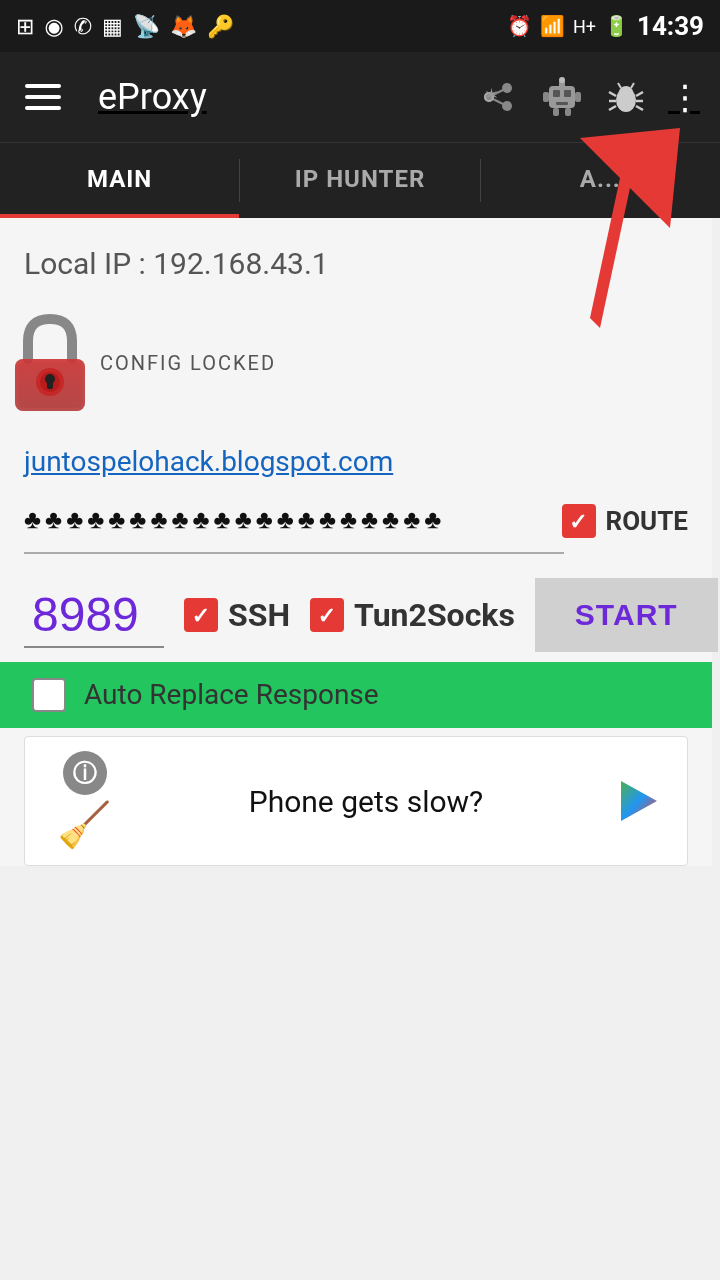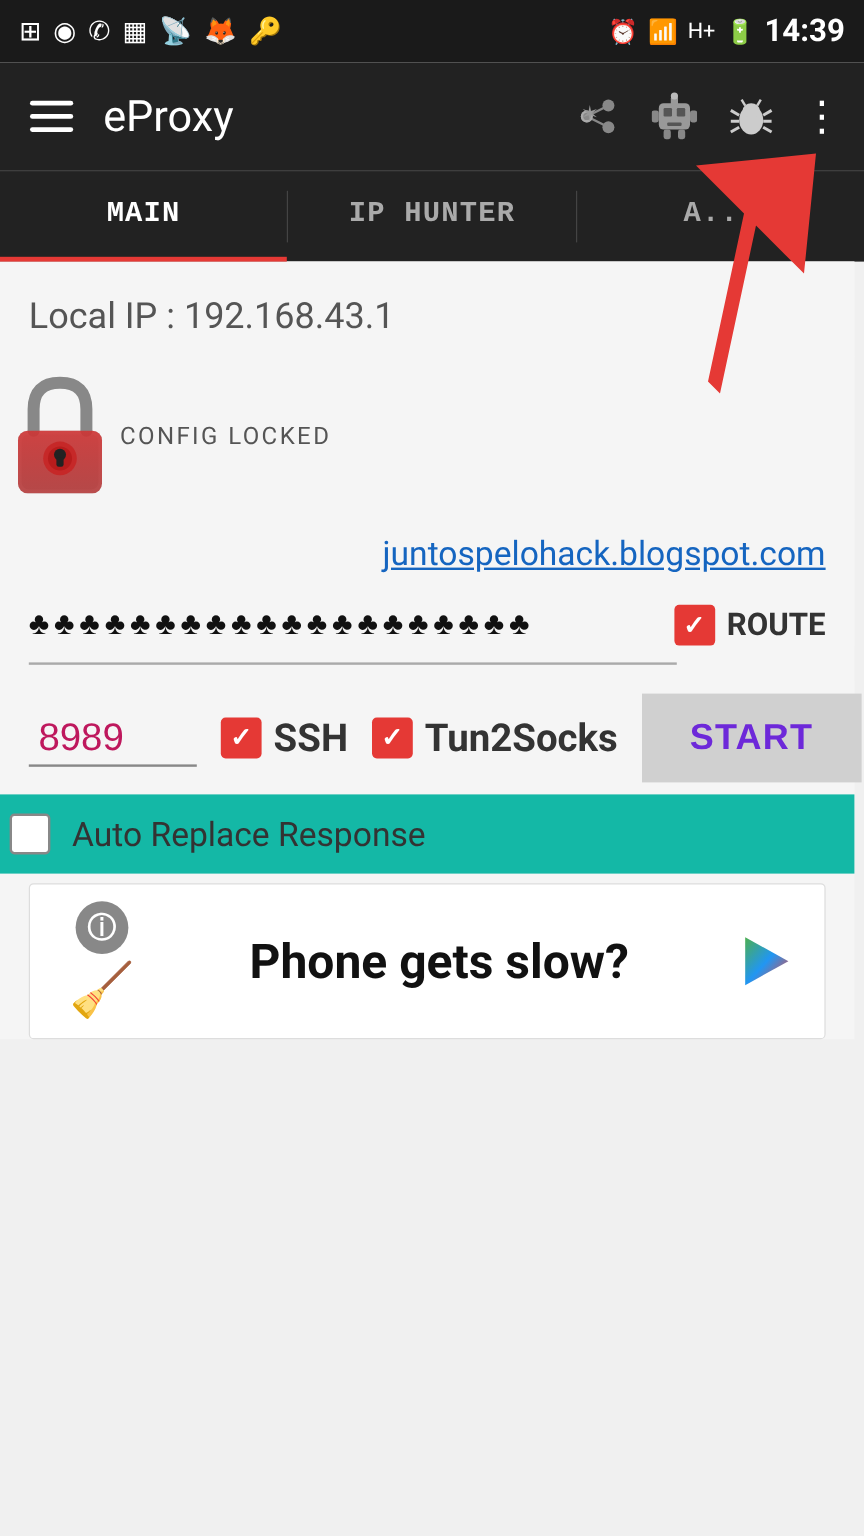--- a/index.html
+++ b/index.html
@@ -41,21 +41,22 @@
     }
 
     
     .app-bar {
       width: 720px;
       height: 90px;
       background: #222222;
       display: flex;
       align-items: center;
       padding: 0 20px;
-      gap: 20px;
+      gap: 32px;
+      text-decoration: underline;
     }
     .app-bar-title {
       color: white;
       font-size: 36px;
       font-weight: 400;
       flex: 1;
     }
     .app-bar-icons {
       display: flex;
       gap: 20px;
@@ -83,21 +84,20 @@
       border-radius: 2px;
     }
 
     
     .tabs {
       width: 720px;
       height: 76px;
       background: #222222;
       display: flex;
       border-top: 1px solid #333;
-      font-family: Liberation Mono, monospace;
     }
     .tab {
       flex: 1;
       display: flex;
       align-items: center;
       justify-content: center;
       color: #aaa;
       font-size: 24px;
       font-weight: bold;
       letter-spacing: 1px;
@@ -144,21 +144,21 @@
       letter-spacing: 2px;
       margin-top: 2px;
       text-align: center;
     }
 
     
     .blog-link {
       color: #1565c0;
       font-size: 28px;
       text-decoration: underline;
-      text-align: right;
+      text-align: left;
       display: block;
       padding: 12px 24px;
       background: #f5f5f5;
       cursor: pointer;
     }
     .clubs-container {
       flex: 1;
       display: flex;
       flex-wrap: wrap;
       gap: 4px;
@@ -206,22 +206,22 @@
       display: flex;
       align-items: center;
       padding: 10px 24px 10px 0;
       gap: 20px;
       background: #f5f5f5;
     }
     .port-input {
       border: none;
       border-bottom: 2px solid #888;
       background: transparent;
-      font-size: 32px;
-      color: #be185d;
+      font-size: 48px;
+      color: #6d28d9;
       width: 140px;
       padding: 4px 8px;
       outline: none;
       margin-left: 24px;
     }
     .checkbox-label-group {
       display: flex;
       align-items: center;
       gap: 10px;
     }
@@ -238,24 +238,23 @@
       font-size: 30px;
       font-weight: bold;
       color: #6d28d9;
       cursor: pointer;
       letter-spacing: 1px;
     }
 
     
     .auto-replace-row {
       display: flex;
-      align-items: center;
-      padding: 16px 8px;
+      padding: 16px 32px;
       gap: 18px;
-      background: #14b8a6;
+      background: #22c55e;
     }
     .checkbox-empty {
       width: 34px;
       height: 34px;
       border: 2px solid #888;
       background: white;
       border-radius: 4px;
     }
     .auto-replace-label {
       font-size: 28px;
@@ -279,22 +278,22 @@
       flex-direction: column;
       align-items: center;
       gap: 4px;
       min-width: 80px;
     }
     .ad-text {
       flex: 1;
       text-align: center;
     }
     .ad-text-main {
-      font-size: 40px;
-      font-weight: bold;
+      font-size: 30px;
+      font-weight: normal;
       color: #111;
     }
     .ad-text-sub {
       font-size: 26px;
       color: #333;
     }
     .ad-play-icon {
       min-width: 60px;
       display: flex;
       align-items: center;

